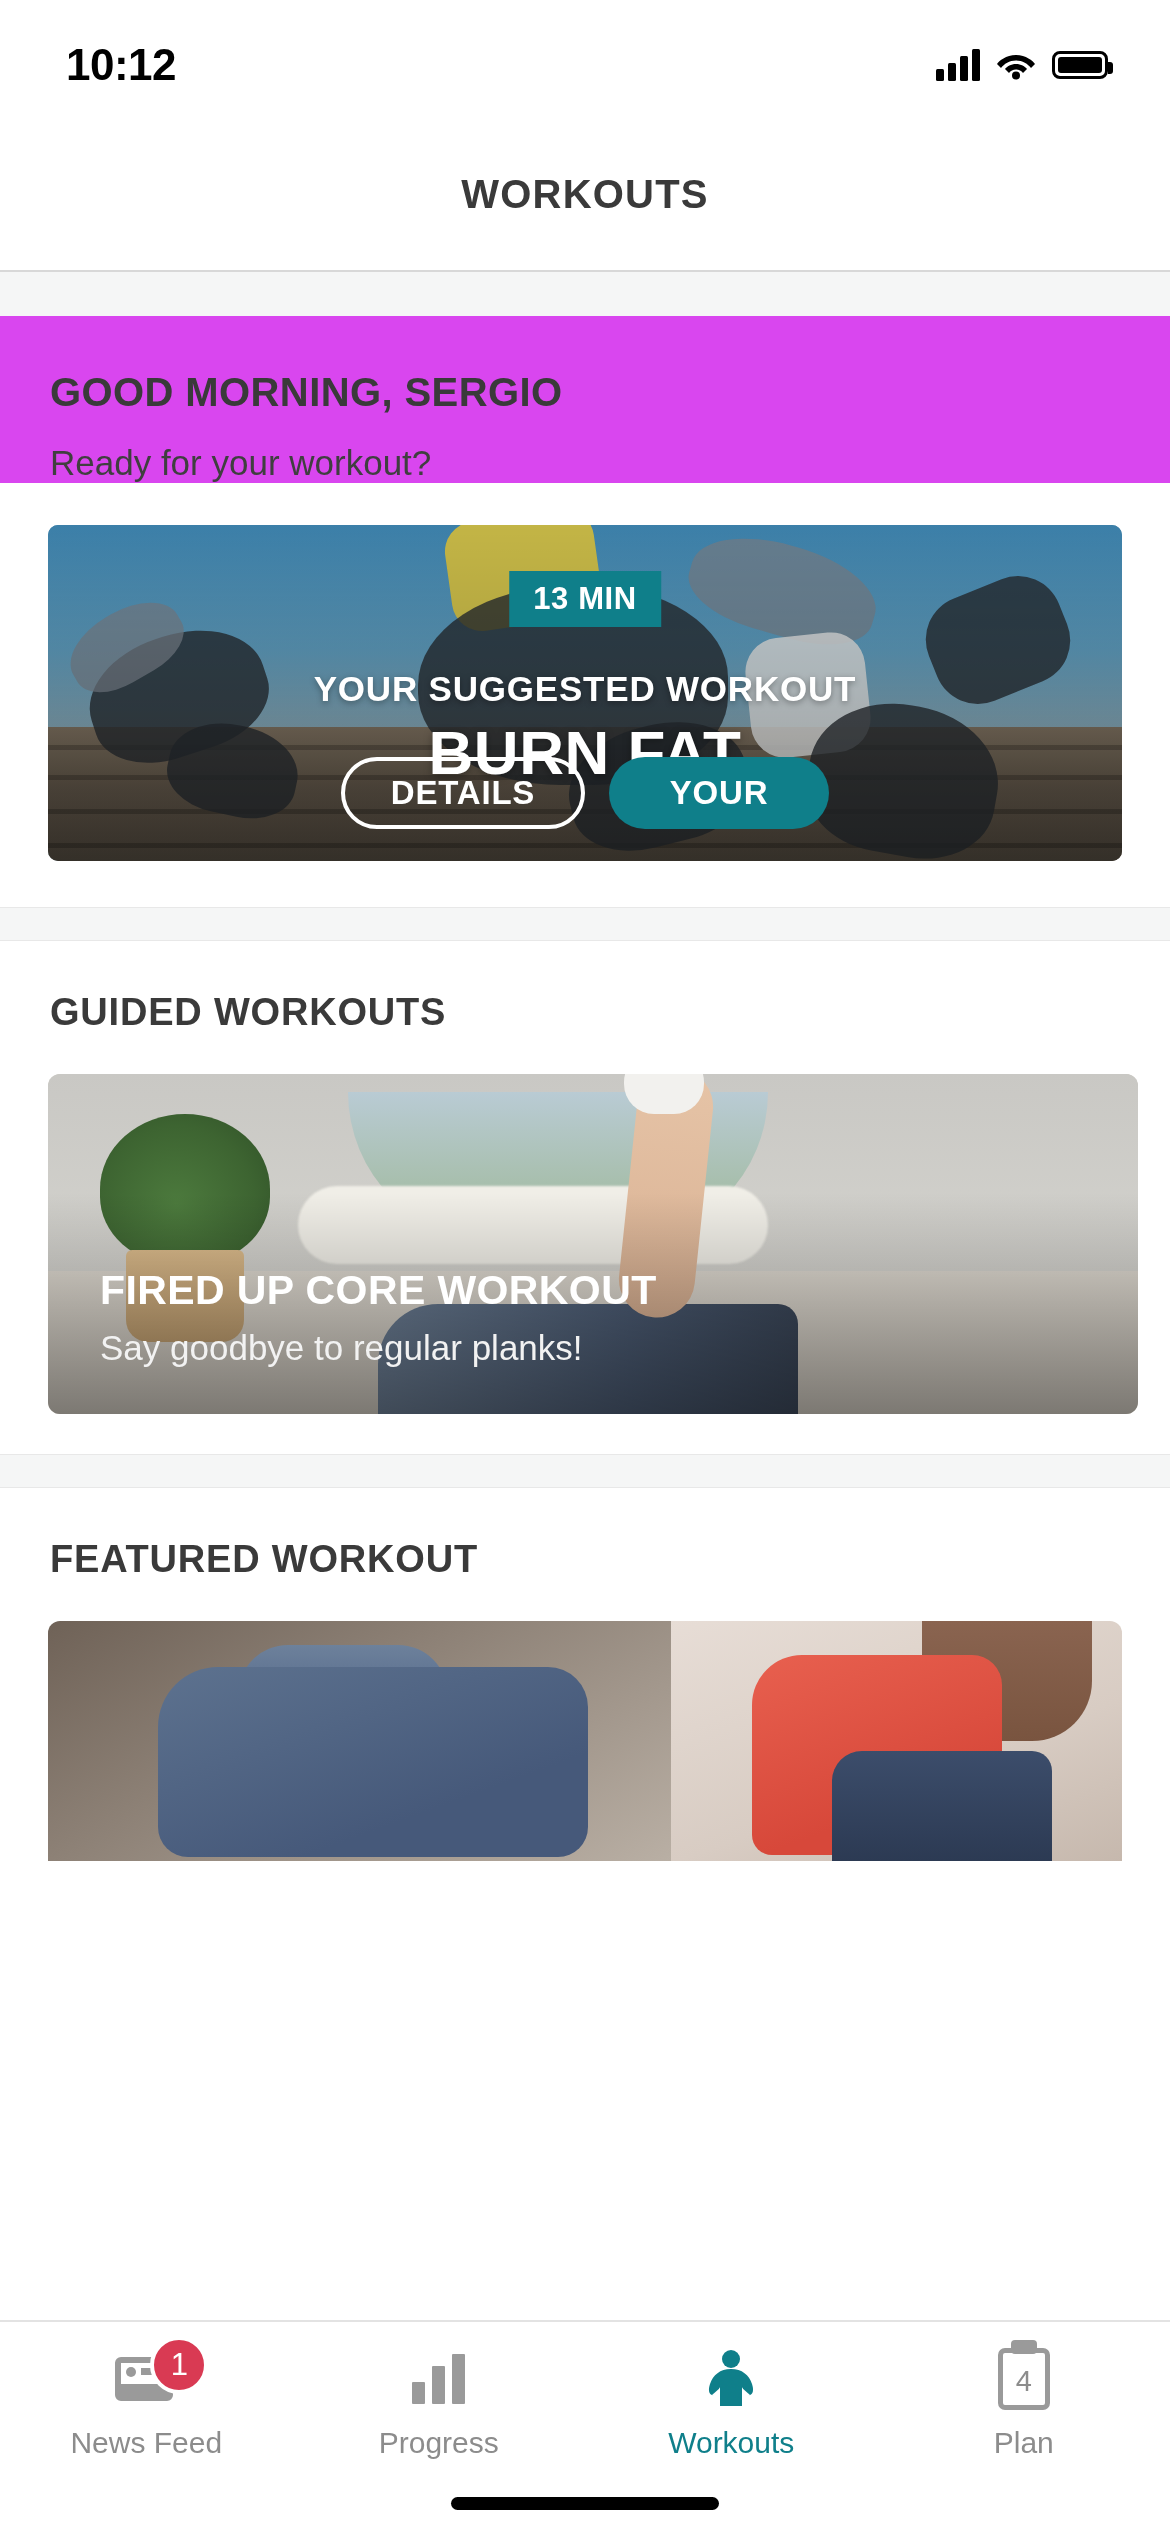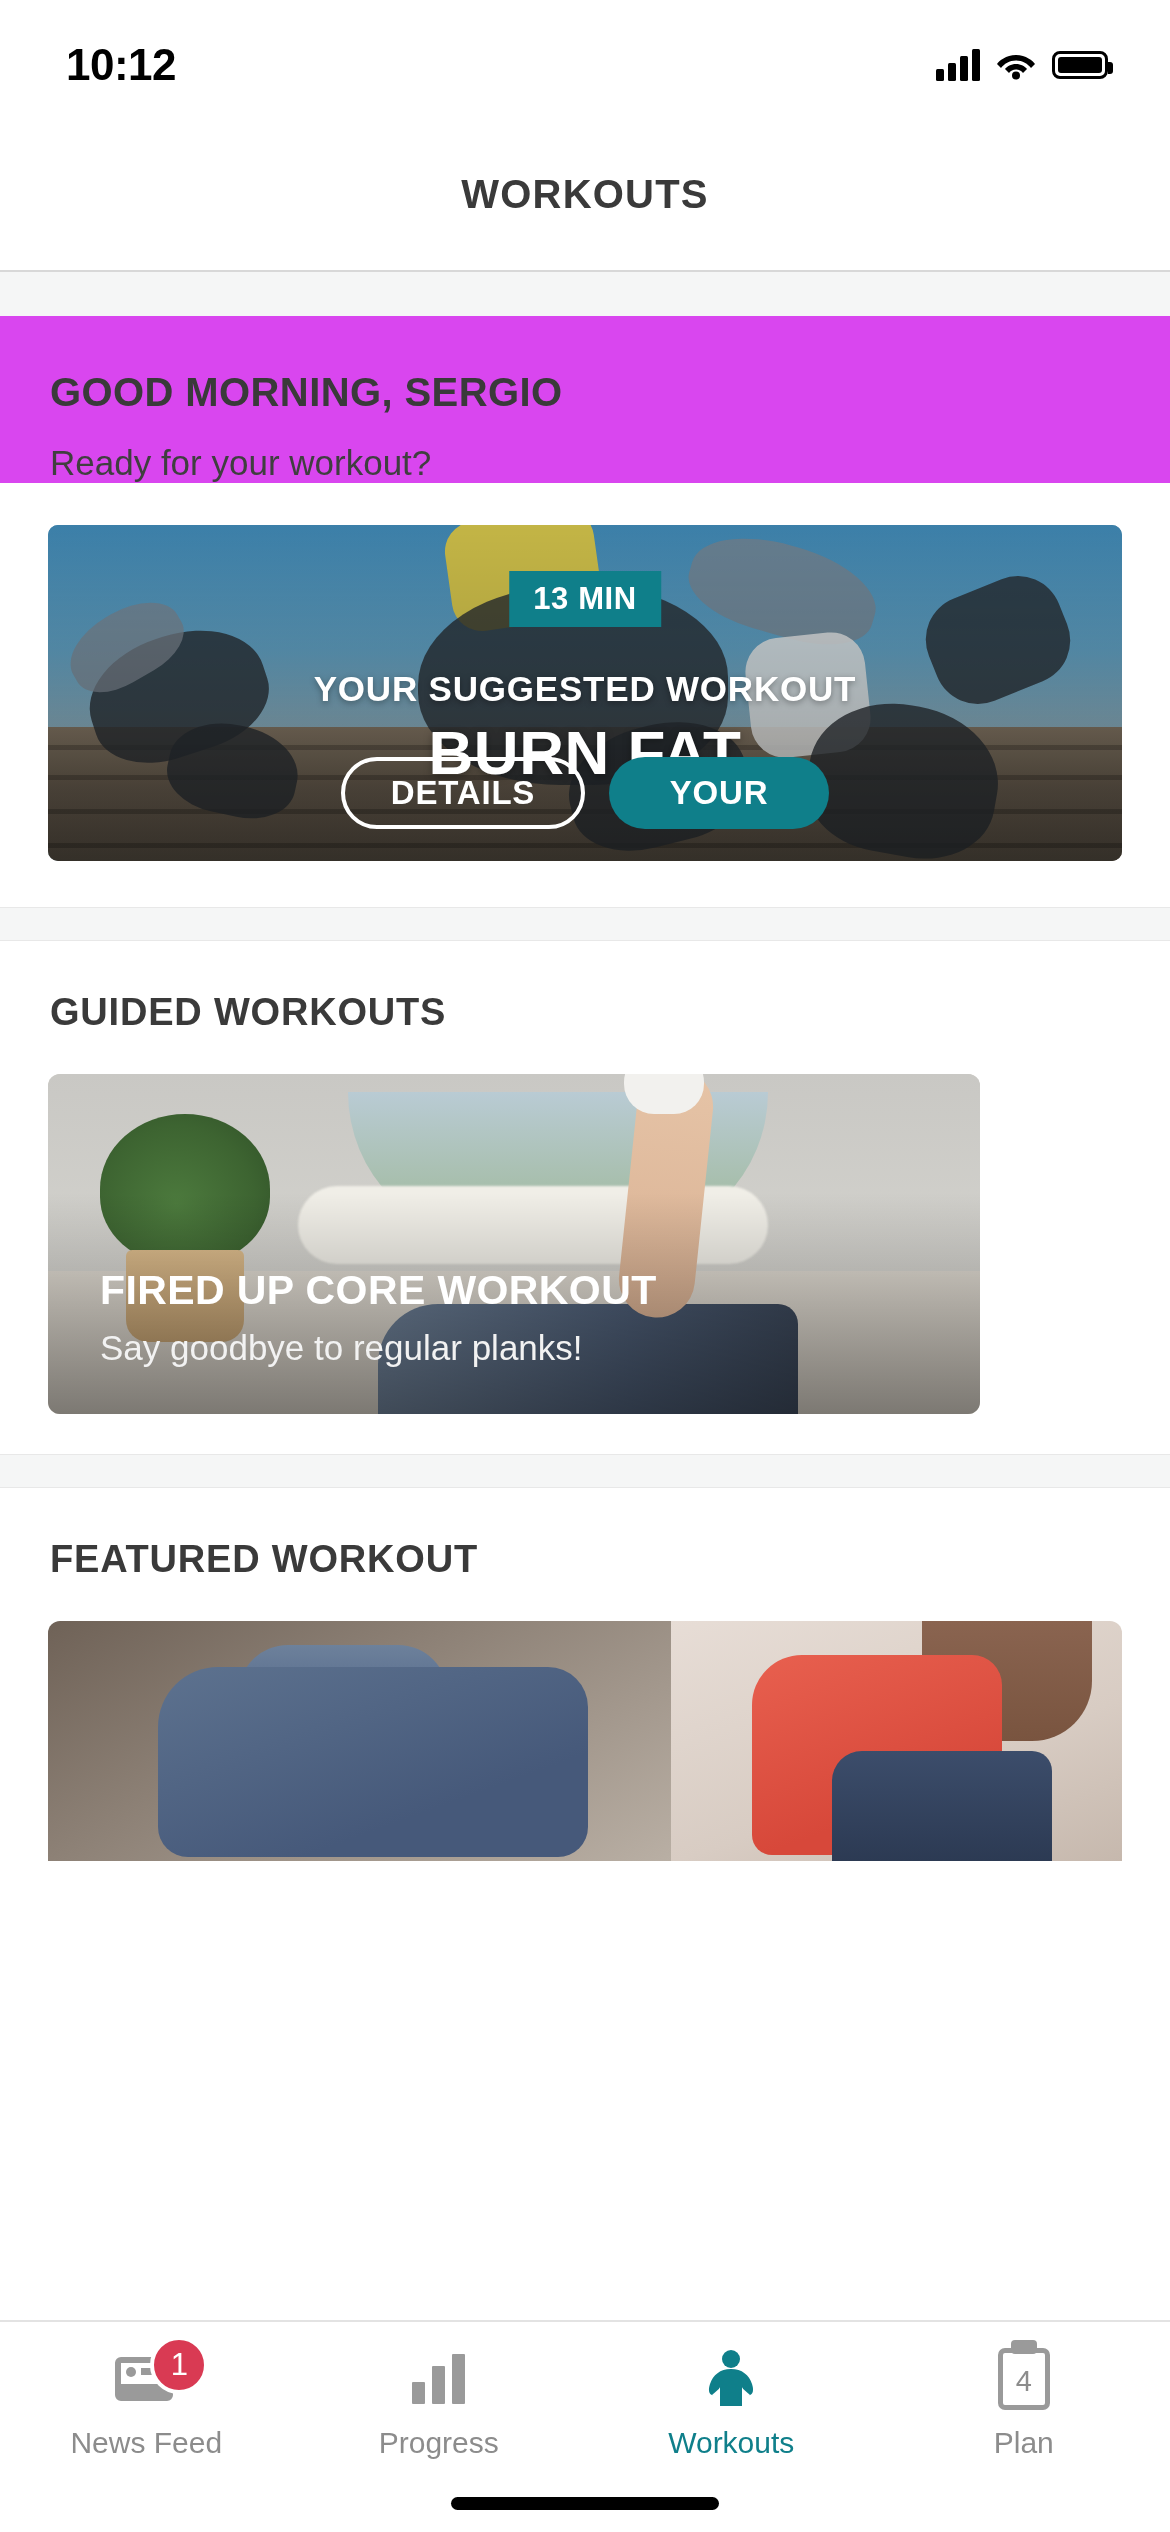--- a/index.html
+++ b/index.html
@@ -112,21 +112,21 @@
   }
 
   
   .rail{
     display:flex;gap:44px;padding:40px 0 0 48px;background:#fff;overflow:hidden;
   }
   .gcard{
     position:relative;flex:0 0 auto;width:1090px;height:340px;border-radius:12px;
     overflow:hidden;
   }
-  .gcard.first{width:932px;}
+  .gcard.first{width:1090px;}
   .gc1-bg{position:absolute;inset:0;background:linear-gradient(160deg,#d9d6cf 0%,#cfcbc2 45%,#bdb9b0 100%);}
   .gc1-wall{position:absolute;top:0;left:0;right:0;height:58%;background:linear-gradient(180deg,#c9c8c4 0%,#d3d2cd 100%);}
   .gc1-floor{position:absolute;bottom:0;left:0;right:0;height:42%;background:linear-gradient(180deg,#ddd8cf 0%,#cfc9bf 100%);}
   .gc1-win{position:absolute;top:18px;left:300px;width:420px;height:150px;border-radius:0 0 200px 200px;
     background:linear-gradient(180deg,#b9cbd4 0%,#a8bfae 60%,#9bb3a3 100%);}
   .gc1-cloud{position:absolute;top:112px;left:250px;width:470px;height:78px;
     background:#f0eee7;border-radius:60px;filter:blur(1px);}
   .gc1-plant{position:absolute;left:52px;bottom:150px;width:170px;height:150px;
     background:radial-gradient(circle at 45% 60%,#4c7a3d 0%,#3d6431 60%,#2f4f27 100%);
     border-radius:50% 50% 45% 45%;}

